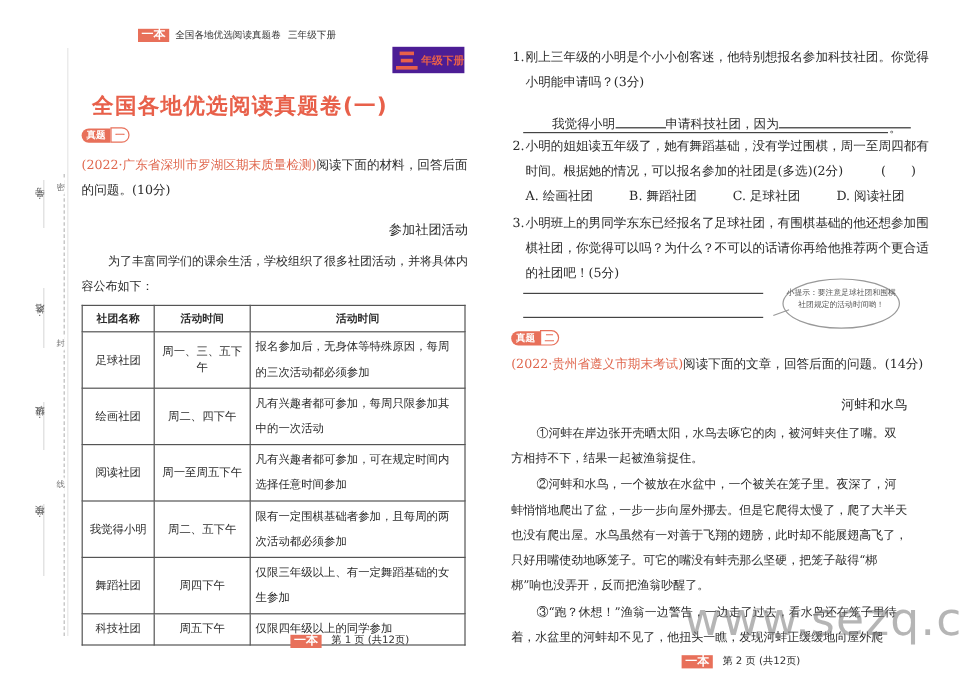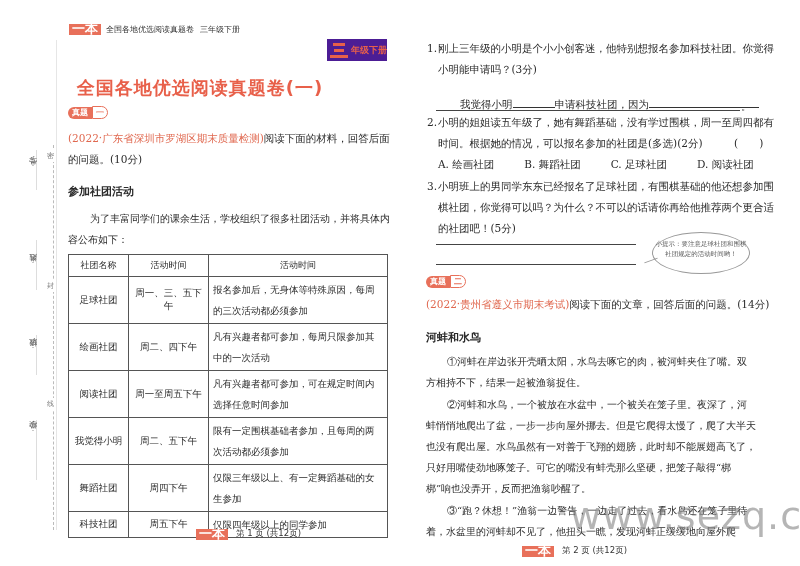--- a/index.html
+++ b/index.html
@@ -5,21 +5,21 @@
   * { box-sizing: border-box; margin: 0; padding: 0; }
   html, body { width: 800px; height: 566px; background: #ffffff; overflow: hidden; }
   body { position: relative; font-family: "DejaVu Serif", "Liberation Serif", serif; color: #2a2a2a; }
 
   .page { position: absolute; top: 0; height: 566px; }
   .page-left { left: 0; width: 400px; }
   .page-right { left: 400px; width: 400px; }
 
   
   .running-header { position: absolute; left: 69px; top: 24px; display: flex; align-items: center; gap: 5px; }
-  .brand-badge { background: #e8705a; color: #fff; font-size: 13px; font-weight: bold; padding: 1px 3px; line-height: 9px; font-family: Liberation Mono, monospace; }
+  .brand-badge { background: #e8705a; color: #fff; font-size: 10px; font-weight: bold; padding: 1px 3px; line-height: 9px; font-family: Liberation Serif, serif; margin-left: 46px; }
   .running-header-text { font-size: 8px; color: #333; font-family: "DejaVu Sans", sans-serif; }
   .running-header-text span { margin-left: 6px; }
 
   
   .binding-line { position: absolute; left: 53px; top: 145px; width: 0; height: 385px; border-left: 1px dashed #bbb; }
   .binding-mark { position: absolute; left: 47px; font-size: 7px; color: #777; background: #fff; padding: 1px 0; }
   .vertical-field { position: absolute; left: 29px; font-size: 8px; color: #666; writing-mode: vertical-rl; transform: rotate(180deg); font-family: "DejaVu Sans", sans-serif; }
   .margin-rule { position: absolute; left: 36px; width: 0; border-left: 1px solid #ddd; }
   .content-rule { position: absolute; left: 56px; top: 40px; height: 490px; border-left: 1px solid #e6e6e6; }
 
@@ -30,26 +30,26 @@
   .grade-text { color: #e8604a; font-size: 9px; font-weight: bold; margin-left: 3px; font-family: "DejaVu Sans", sans-serif; }
 
   .paper-title { position: absolute; left: 0; width: 400px; top: 76px; text-align: center; color: #e8604a; font-size: 18px; font-weight: bold; font-family: "DejaVu Sans", sans-serif; letter-spacing: 1px; }
 
   .section-badge { position: absolute; display: flex; align-items: center; }
   .section-badge .pill { background: #e8705a; color: #fff; font-size: 8px; font-weight: bold; padding: 1px 4px; border-radius: 6px 0 0 6px; font-family: "DejaVu Sans", sans-serif; line-height: 10px; }
   .section-badge .num { border: 1.5px solid #e8705a; color: #e8705a; border-radius: 0 8px 8px 0; font-size: 8px; width: 16px; height: 13px; display: flex; align-items: center; justify-content: center; font-family: "DejaVu Sans", sans-serif; font-weight: bold; }
 
   .para { position: absolute; font-size: 10.5px; line-height: 21px; color: #2b2b2b; }
   .source { color: #e0684f; font-style: normal; }
-  .center-title { position: absolute; text-align: left; font-weight: bold; font-size: 11px; color: #2a2a2a; }
+  .center-title { position: absolute; text-align: right; font-weight: normal; font-size: 11px; color: #2a2a2a; }
 
   
   table.clubs { position: absolute; left: 68px; top: 254px; width: 320px; border-collapse: collapse; font-size: 9.5px; }
   table.clubs th, table.clubs td { border: 1px solid #555; text-align: center; vertical-align: middle; padding: 2px 4px; color: #2b2b2b; }
-  table.clubs th { height: 22px; font-family: "DejaVu Sans", sans-serif; font-weight: normal; font-size: 9px; }
+  table.clubs th { height: 22px; font-family: "DejaVu Sans", sans-serif; font-weight: bold; font-size: 9px; }
   table.clubs td.cond { text-align: left; line-height: 21px; }
   table.clubs col.c1 { width: 60px; }
   table.clubs col.c2 { width: 80px; }
 
   .footer { position: absolute; top: 528px; display: flex; align-items: center; gap: 8px; font-size: 8.5px; color: #333; font-family: "DejaVu Sans", sans-serif; }
 
   
   .q { position: absolute; left: 427px; width: 355px; font-size: 10.5px; line-height: 21px; }
   .blank { display: inline-block; border-bottom: 1px solid #333; height: 12px; vertical-align: baseline; }
   .rule-line { position: absolute; border-bottom: 1px solid #444; height: 0; }

